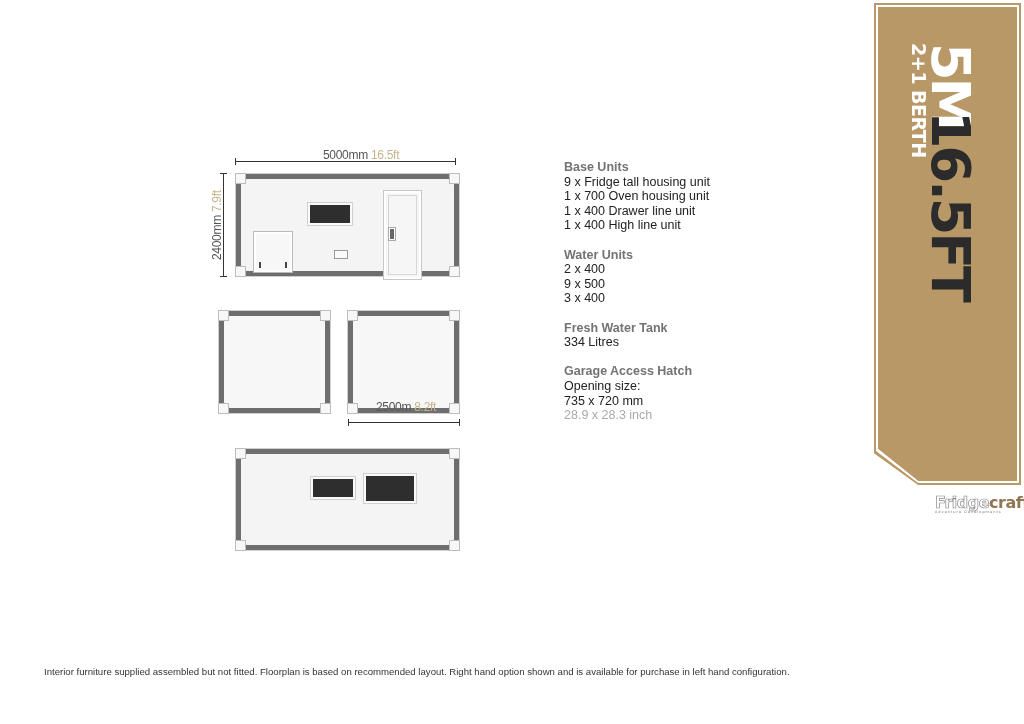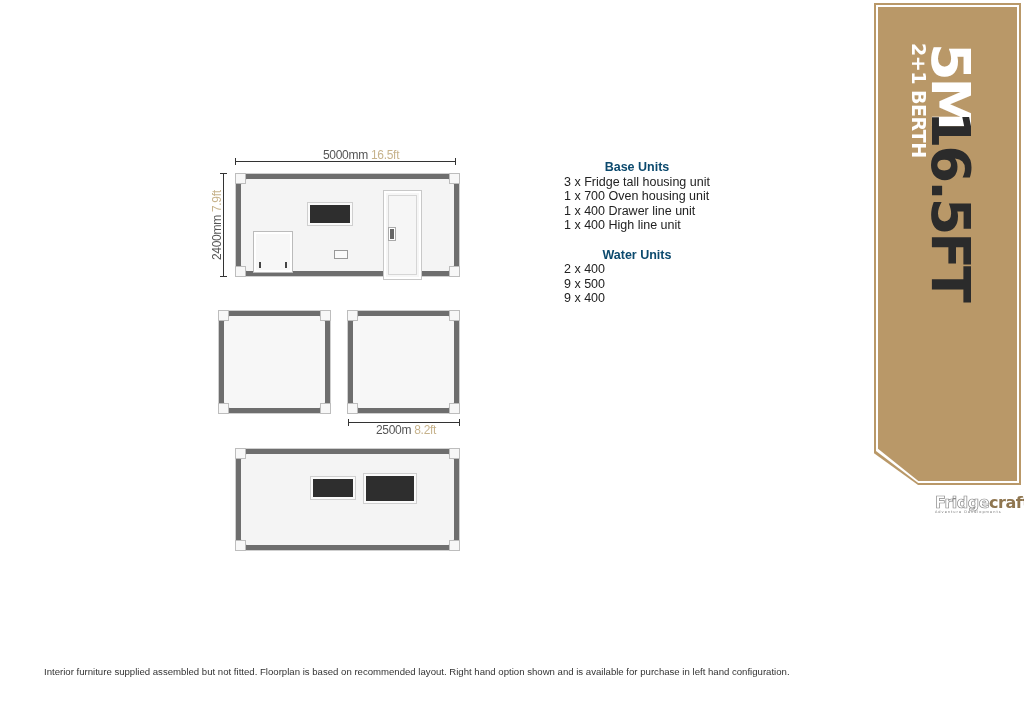--- a/index.html
+++ b/index.html
@@ -47,21 +47,21 @@
     }
     .hatch-foot { position: absolute; background: #444; width: 2px; height: 6px; }
     .vent {
       position: absolute; background: #fafafa;
       border: 1px solid #999;
     }
 
     
     .specs { position: absolute; left: 564px; top: 160px; font-size: 12.5px; line-height: 14.6px; }
     .spec-group { margin-bottom: 14.6px; }
-    .spec-title { font-weight: bold; color: #0c4a6e; text-align: center; }
+    .spec-title { font-weight: bold; color: #737373; }
     .spec-line { color: #222; }
     .spec-line.muted { color: #a9a9a9; }
     .badge-ring {
       position: absolute; left: 874px; top: 3px; width: 147px; height: 482px;
       background: #b99868;
       clip-path: polygon(0 0, 100% 0, 100% 100%, 30% 100%, 0 93.4%);
     }
     .badge-white {
       position: absolute; left: 876px; top: 5px; width: 143px; height: 478px;
       background: #ffffff;
@@ -152,21 +152,21 @@
   <div class="inner" style="left:5px; right:5px; top:5px; bottom:5px; background:#f7f7f7;"></div>
   <div class="corner" style="left:-1px; top:-1px;"></div>
   <div class="corner" style="right:-1px; top:-1px;"></div>
   <div class="corner" style="left:-1px; bottom:-1px;"></div>
   <div class="corner" style="right:-1px; bottom:-1px;"></div>
 </div>
 
 <div class="abs dim-line" style="left:348px; top:422px; width:112px; height:1px;"></div>
 <div class="abs dim-tick" style="left:348px; top:419px; width:1px; height:7px;"></div>
 <div class="abs dim-tick" style="left:459px; top:419px; width:1px; height:7px;"></div>
-<div class="abs dim-label" style="left:376px; top:423px;">
+<div class="abs dim-label" style="left:376px; top:400px;">
   <span>2500m</span>
   <span class="imp">8.2ft</span>
 </div>
 
 <div class="panel" style="left:235px; top:448px; width:225px; height:103px;">
   <div class="frame-h" style="left:10px; right:10px; top:0;"></div>
   <div class="frame-h" style="left:10px; right:10px; bottom:0;"></div>
   <div class="frame-v" style="left:0; top:10px; bottom:10px;"></div>
   <div class="frame-v" style="right:0; top:10px; bottom:10px;"></div>
   <div class="inner" style="left:5px; right:5px; top:5px; bottom:5px;"></div>
@@ -175,30 +175,40 @@
   <div class="corner" style="left:-1px; bottom:-1px;"></div>
   <div class="corner" style="right:-1px; bottom:-1px;"></div>
 
   <div class="window" style="left:75px; top:28px; width:40px; height:18px;"></div>
   <div class="window" style="left:128px; top:25px; width:48px; height:25px;"></div>
 </div>
 
 <div class="specs">
   <div class="spec-group">
     <div class="spec-title">Base Units</div>
-    <div class="spec-line">3 x Fridge tall housing unit</div>
+    <div class="spec-line">9 x Fridge tall housing unit</div>
     <div class="spec-line">1 x 700 Oven housing unit</div>
     <div class="spec-line">1 x 400 Drawer line unit</div>
     <div class="spec-line">1 x 400 High line unit</div>
   </div>
   <div class="spec-group">
     <div class="spec-title">Water Units</div>
     <div class="spec-line">2 x 400</div>
     <div class="spec-line">9 x 500</div>
-    <div class="spec-line">9 x 400</div>
+    <div class="spec-line">3 x 400</div>
+  </div>
+  <div class="spec-group">
+    <div class="spec-title">Fresh Water Tank</div>
+    <div class="spec-line">334 Litres</div>
+  </div>
+  <div class="spec-group">
+    <div class="spec-title">Garage Access Hatch</div>
+    <div class="spec-line">Opening size:</div>
+    <div class="spec-line">735 x 720 mm</div>
+    <div class="spec-line muted">28.9 x 28.3 inch</div>
   </div>
 </div>
 
 <div class="badge-ring"></div>
 <div class="badge-white"></div>
 <div class="badge">
   <div class="badge-text" style="left:104px; top:36px; color:#ffffff; font-size:54px; letter-spacing:-3px;">5M</div>
   <div class="badge-text" style="left:104px; top:104px; color:#2b2b2b; font-size:54px; letter-spacing:-3px;">16.5FT</div>
   <div class="badge-text" style="left:52px; top:36px; color:#ffffff; font-size:19px; letter-spacing:-0.5px;">2+1 BERTH</div>
 </div>

